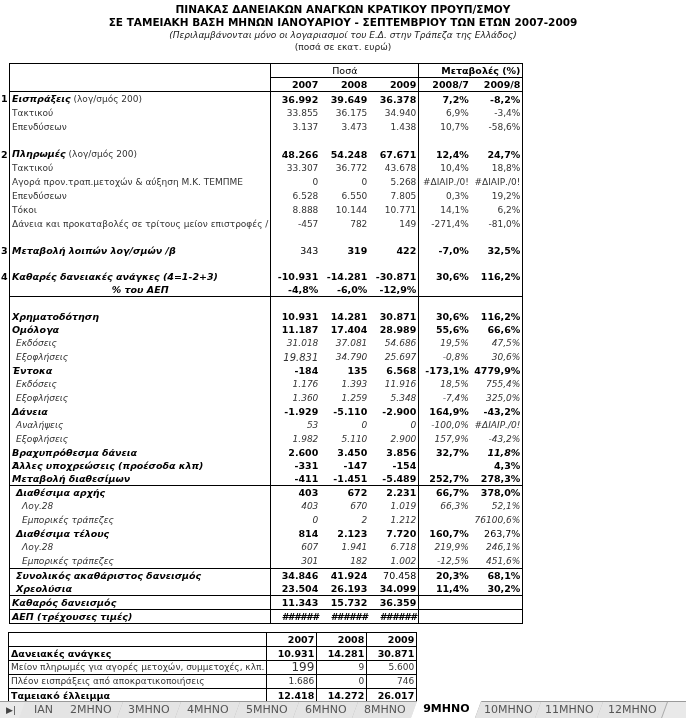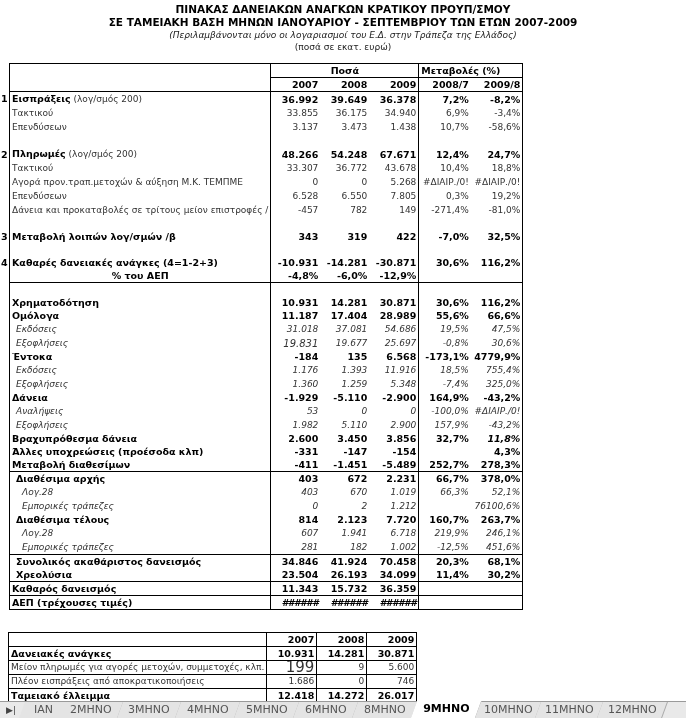--- a/index.html
+++ b/index.html
@@ -8,21 +8,21 @@
   .t1 { position:absolute; left:0; width:686px; text-align:center; font-weight:bold; font-size:10.5px; }
   .t3 { position:absolute; left:0; width:686px; text-align:center; font-style:italic; font-size:9px; color:#222; }
   .t4 { position:absolute; left:0; width:686px; text-align:center; font-size:9px; color:#222; }
 
   table.main { position:absolute; left:0; top:63px; border-collapse:collapse; font-size:9.5px; table-layout:fixed; }
   table.main td { height:13px; padding:0 2px; line-height:13px; white-space:nowrap; overflow:hidden; }
   .num { width:8px; font-weight:bold; text-align:left; padding:0 0 0 1px !important; }
   .lbl { width:236px; border-left:1px solid #000; }
   .v { width:45px; text-align:right; }
   .p { width:45px; text-align:right; }
-  .b { font-weight:bold; font-family:"DejaVu Sans", sans-serif; }
+  .b { font-weight:bold; font-family:"DejaVu Sans", sans-serif;font-style:italic; }
   .reg { font-weight:normal; color:#333; font-size:9px; }
   .it { font-style:italic; color:#333; font-size:9px; }
   .ind1 { padding-left:6px !important; }
   .ind2 { padding-left:12px !important; }
   .bl { border-left:1px solid #000; }
   .br { border-right:1px solid #000; }
   .hash { font-style:italic; font-weight:bold; letter-spacing:-0.5px; }
 
   table.sum { position:absolute; left:8px; top:632px; border-collapse:collapse; font-size:9.5px; table-layout:fixed; }
   table.sum td { height:13px; line-height:13px; padding:0 2px; border:1px solid #000; white-space:nowrap; overflow:hidden; }
@@ -52,22 +52,22 @@
     <col style="width:47px">
       <col style="width:47px">
       <col style="width:47px">
     <col style="width:52px">
       <col style="width:52px">
   </colgroup>
   <tbody id="main-body">
       <tr>
         <td></td>
         <td class="lbl" style="border-top: 1px solid rgb(0, 0, 0);"></td>
-        <td class="bl br" colspan="3" style="text-align: center; font-weight: bold; border-top: 1px solid rgb(0, 0, 0); border-bottom: 1px solid rgb(0, 0, 0);">Ποσά</td>
-        <td class="br" colspan="2" style="text-align: left; font-weight: bold; border-top: 1px solid rgb(0, 0, 0); border-bottom: 1px solid rgb(0, 0, 0);">Μεταβολές (%)</td>
+        <td class="bl br" colspan="3" style="text-align: center; font-weight: normal; border-top: 1px solid rgb(0, 0, 0); border-bottom: 1px solid rgb(0, 0, 0);">Ποσά</td>
+        <td class="br" colspan="2" style="text-align: right; font-weight: bold; border-top: 1px solid rgb(0, 0, 0); border-bottom: 1px solid rgb(0, 0, 0);">Μεταβολές (%)</td>
       </tr>
       <tr>
         <td></td>
         <td class="lbl" style="border-bottom: 1px solid rgb(0, 0, 0);"></td>
         <td class="v bl" style="font-weight: bold; border-bottom: 1px solid rgb(0, 0, 0);">2007</td>
         <td class="v" style="font-weight: bold; border-bottom: 1px solid rgb(0, 0, 0);">2008</td>
         <td class="v br" style="font-weight: bold; border-bottom: 1px solid rgb(0, 0, 0);">2009</td>
         <td class="p" style="font-weight: bold; border-bottom: 1px solid rgb(0, 0, 0);">2008/7</td>
         <td class="p br" style="font-weight: bold; border-bottom: 1px solid rgb(0, 0, 0);">2009/8</td>
       </tr>
@@ -138,40 +138,49 @@
         <td class="num"></td>
         <td class="lbl"><span class="reg">Επενδύσεων</span></td>
         <td class="v bl" style="color: rgb(51, 51, 51); font-size: 9px;">6.528</td>
         <td class="v" style="color: rgb(51, 51, 51); font-size: 9px;">6.550</td>
         <td class="v br" style="color: rgb(51, 51, 51); font-size: 9px;">7.805</td>
         <td class="p" style="color: rgb(51, 51, 51); font-size: 9px;">0,3%</td>
         <td class="p br" style="color: rgb(51, 51, 51); font-size: 9px;">19,2%</td>
       </tr>
       <tr>
         <td class="num"></td>
+        <td class="lbl"><span class="reg">Τόκοι</span></td>
+        <td class="v bl" style="color: rgb(51, 51, 51); font-size: 9px;">8.888</td>
+        <td class="v" style="color: rgb(51, 51, 51); font-size: 9px;">10.144</td>
+        <td class="v br" style="color: rgb(51, 51, 51); font-size: 9px;">10.771</td>
+        <td class="p" style="color: rgb(51, 51, 51); font-size: 9px;">14,1%</td>
+        <td class="p br" style="color: rgb(51, 51, 51); font-size: 9px;">6,2%</td>
+      </tr>
+      <tr>
+        <td class="num"></td>
         <td class="lbl"><span class="reg">Δάνεια και προκαταβολές σε τρίτους μείον επιστροφές /</span></td>
         <td class="v bl" style="color: rgb(51, 51, 51); font-size: 9px;">-457</td>
         <td class="v" style="color: rgb(51, 51, 51); font-size: 9px;">782</td>
         <td class="v br" style="color: rgb(51, 51, 51); font-size: 9px;">149</td>
         <td class="p" style="color: rgb(51, 51, 51); font-size: 9px;">-271,4%</td>
         <td class="p br" style="color: rgb(51, 51, 51); font-size: 9px;">-81,0%</td>
       </tr>
       <tr>
         <td></td>
         <td class="lbl"></td>
         <td class="v bl"></td>
         <td class="v"></td>
         <td class="v br"></td>
         <td class="p"></td>
         <td class="p br"></td>
       </tr>
       <tr>
         <td class="num">3</td>
         <td class="lbl"><span class="b">Μεταβολή λοιπών λογ/σμών /β</span></td>
-        <td class="v bl" style="font-weight: bold;">343</td>
+        <td class="v bl" style="font-weight: normal;">343</td>
         <td class="v" style="font-weight: bold;">319</td>
         <td class="v br" style="font-weight: bold;">422</td>
         <td class="p" style="font-weight: bold;">-7,0%</td>
         <td class="p br" style="font-weight: bold;">32,5%</td>
       </tr>
       <tr>
         <td></td>
         <td class="lbl"></td>
         <td class="v bl"></td>
         <td class="v"></td>
@@ -230,21 +239,21 @@
         <td class="v bl" style="font-style: italic; color: rgb(51, 51, 51); font-size: 9px;">31.018</td>
         <td class="v" style="font-style: italic; color: rgb(51, 51, 51); font-size: 9px;">37.081</td>
         <td class="v br" style="font-style: italic; color: rgb(51, 51, 51); font-size: 9px;">54.686</td>
         <td class="p" style="font-style: italic; color: rgb(51, 51, 51); font-size: 9px;">19,5%</td>
         <td class="p br" style="font-style: italic; color: rgb(51, 51, 51); font-size: 9px;">47,5%</td>
       </tr>
       <tr>
         <td class="num"></td>
         <td class="lbl ind1"><span class="it">Εξοφλήσεις</span></td>
         <td class="v bl" style="font-style: italic; color: rgb(51, 51, 51); font-size: 10px;">19.831</td>
-        <td class="v" style="font-style: italic; color: rgb(51, 51, 51); font-size: 9px;">19.677</td>
+        <td class="v" style="font-style: italic; color: rgb(51, 51, 51); font-size: 9px;">34.790</td>
         <td class="v br" style="font-style: italic; color: rgb(51, 51, 51); font-size: 9px;">25.697</td>
         <td class="p" style="font-style: italic; color: rgb(51, 51, 51); font-size: 9px;">-0,8%</td>
         <td class="p br" style="font-style: italic; color: rgb(51, 51, 51); font-size: 9px;">30,6%</td>
       </tr>
       <tr>
         <td class="num"></td>
         <td class="lbl"><span class="b">Έντοκα</span></td>
         <td class="v bl" style="font-weight: bold;">-184</td>
         <td class="v" style="font-weight: bold;">135</td>
         <td class="v br" style="font-weight: bold;">6.568</td>
@@ -350,46 +359,46 @@
         <td class="p" style="font-style: italic; color: rgb(51, 51, 51); font-size: 9px;"></td>
         <td class="p br" style="font-style: italic; color: rgb(51, 51, 51); font-size: 9px;">76100,6%</td>
       </tr>
       <tr>
         <td class="num"></td>
         <td class="lbl ind1"><span class="b">Διαθέσιμα τέλους</span></td>
         <td class="v bl" style="font-weight: bold;">814</td>
         <td class="v" style="font-weight: bold;">2.123</td>
         <td class="v br" style="font-weight: bold;">7.720</td>
         <td class="p" style="font-weight: bold;">160,7%</td>
-        <td class="p br" style="font-weight: bold;">263,7%</td>
+        <td class="p br" style="font-weight: normal;">263,7%</td>
       </tr>
       <tr>
         <td class="num"></td>
         <td class="lbl ind2"><span class="it">Λογ.28</span></td>
         <td class="v bl" style="font-style: italic; color: rgb(51, 51, 51); font-size: 9px;">607</td>
         <td class="v" style="font-style: italic; color: rgb(51, 51, 51); font-size: 9px;">1.941</td>
         <td class="v br" style="font-style: italic; color: rgb(51, 51, 51); font-size: 9px;">6.718</td>
         <td class="p" style="font-style: italic; color: rgb(51, 51, 51); font-size: 9px;">219,9%</td>
         <td class="p br" style="font-style: italic; color: rgb(51, 51, 51); font-size: 9px;">246,1%</td>
       </tr>
       <tr>
         <td class="num"></td>
         <td class="lbl ind2"><span class="it">Εμπορικές τράπεζες</span></td>
-        <td class="v bl" style="font-style: italic; color: rgb(51, 51, 51); font-size: 9px;">281</td>
+        <td class="v bl" style="font-style: italic; color: rgb(51, 51, 51); font-size: 9px;">301</td>
         <td class="v" style="font-style: italic; color: rgb(51, 51, 51); font-size: 9px;">182</td>
         <td class="v br" style="font-style: italic; color: rgb(51, 51, 51); font-size: 9px;">1.002</td>
         <td class="p" style="font-style: italic; color: rgb(51, 51, 51); font-size: 9px;">-12,5%</td>
         <td class="p br" style="font-style: italic; color: rgb(51, 51, 51); font-size: 9px;">451,6%</td>
       </tr>
       <tr>
         <td class="num"></td>
         <td class="lbl ind1" style="border-top: 1px solid rgb(0, 0, 0);"><span class="b">Συνολικός ακαθάριστος δανεισμός</span></td>
         <td class="v bl" style="font-weight: bold; border-top: 1px solid rgb(0, 0, 0);">34.846</td>
         <td class="v" style="font-weight: bold; border-top: 1px solid rgb(0, 0, 0);">41.924</td>
-        <td class="v br" style="font-weight: bold; border-top: 1px solid rgb(0, 0, 0);">70.458</td>
+        <td class="v br" style="font-weight: normal; border-top: 1px solid rgb(0, 0, 0);">70.458</td>
         <td class="p" style="font-weight: bold; border-top: 1px solid rgb(0, 0, 0);">20,3%</td>
         <td class="p br" style="font-weight: bold; border-top: 1px solid rgb(0, 0, 0);">68,1%</td>
       </tr>
       <tr>
         <td class="num"></td>
         <td class="lbl ind1"><span class="b">Χρεολύσια</span></td>
         <td class="v bl" style="font-weight: bold;">23.504</td>
         <td class="v" style="font-weight: bold;">26.193</td>
         <td class="v br" style="font-weight: bold;">34.099</td>
         <td class="p" style="font-weight: bold;">11,4%</td>
@@ -431,21 +440,21 @@
         <td class="c" style="font-weight: bold;">2009</td>
       </tr>
       <tr>
         <td class="l" style="font-weight: bold;">Δανειακές ανάγκες</td>
         <td class="c" style="font-weight: bold;">10.931</td>
         <td class="c" style="font-weight: bold;">14.281</td>
         <td class="c" style="font-weight: bold;">30.871</td>
       </tr>
       <tr>
         <td class="l" style="font-size: 9px; color: rgb(51, 51, 51);">Μείον πληρωμές για αγορές μετοχών, συμμετοχές, κλπ.</td>
-        <td class="c" style="font-size: 15px; color: rgb(51, 51, 51);">199</td>
+        <td class="c" style="font-size: 12px; color: rgb(51, 51, 51);">199</td>
         <td class="c" style="font-size: 9px; color: rgb(51, 51, 51);">9</td>
         <td class="c" style="font-size: 9px; color: rgb(51, 51, 51);">5.600</td>
       </tr>
       <tr>
         <td class="l" style="font-size: 9px; color: rgb(51, 51, 51);">Πλέον εισπράξεις από αποκρατικοποιήσεις</td>
         <td class="c" style="font-size: 9px; color: rgb(51, 51, 51);">1.686</td>
         <td class="c" style="font-size: 9px; color: rgb(51, 51, 51);">0</td>
         <td class="c" style="font-size: 9px; color: rgb(51, 51, 51);">746</td>
       </tr>
       <tr>

